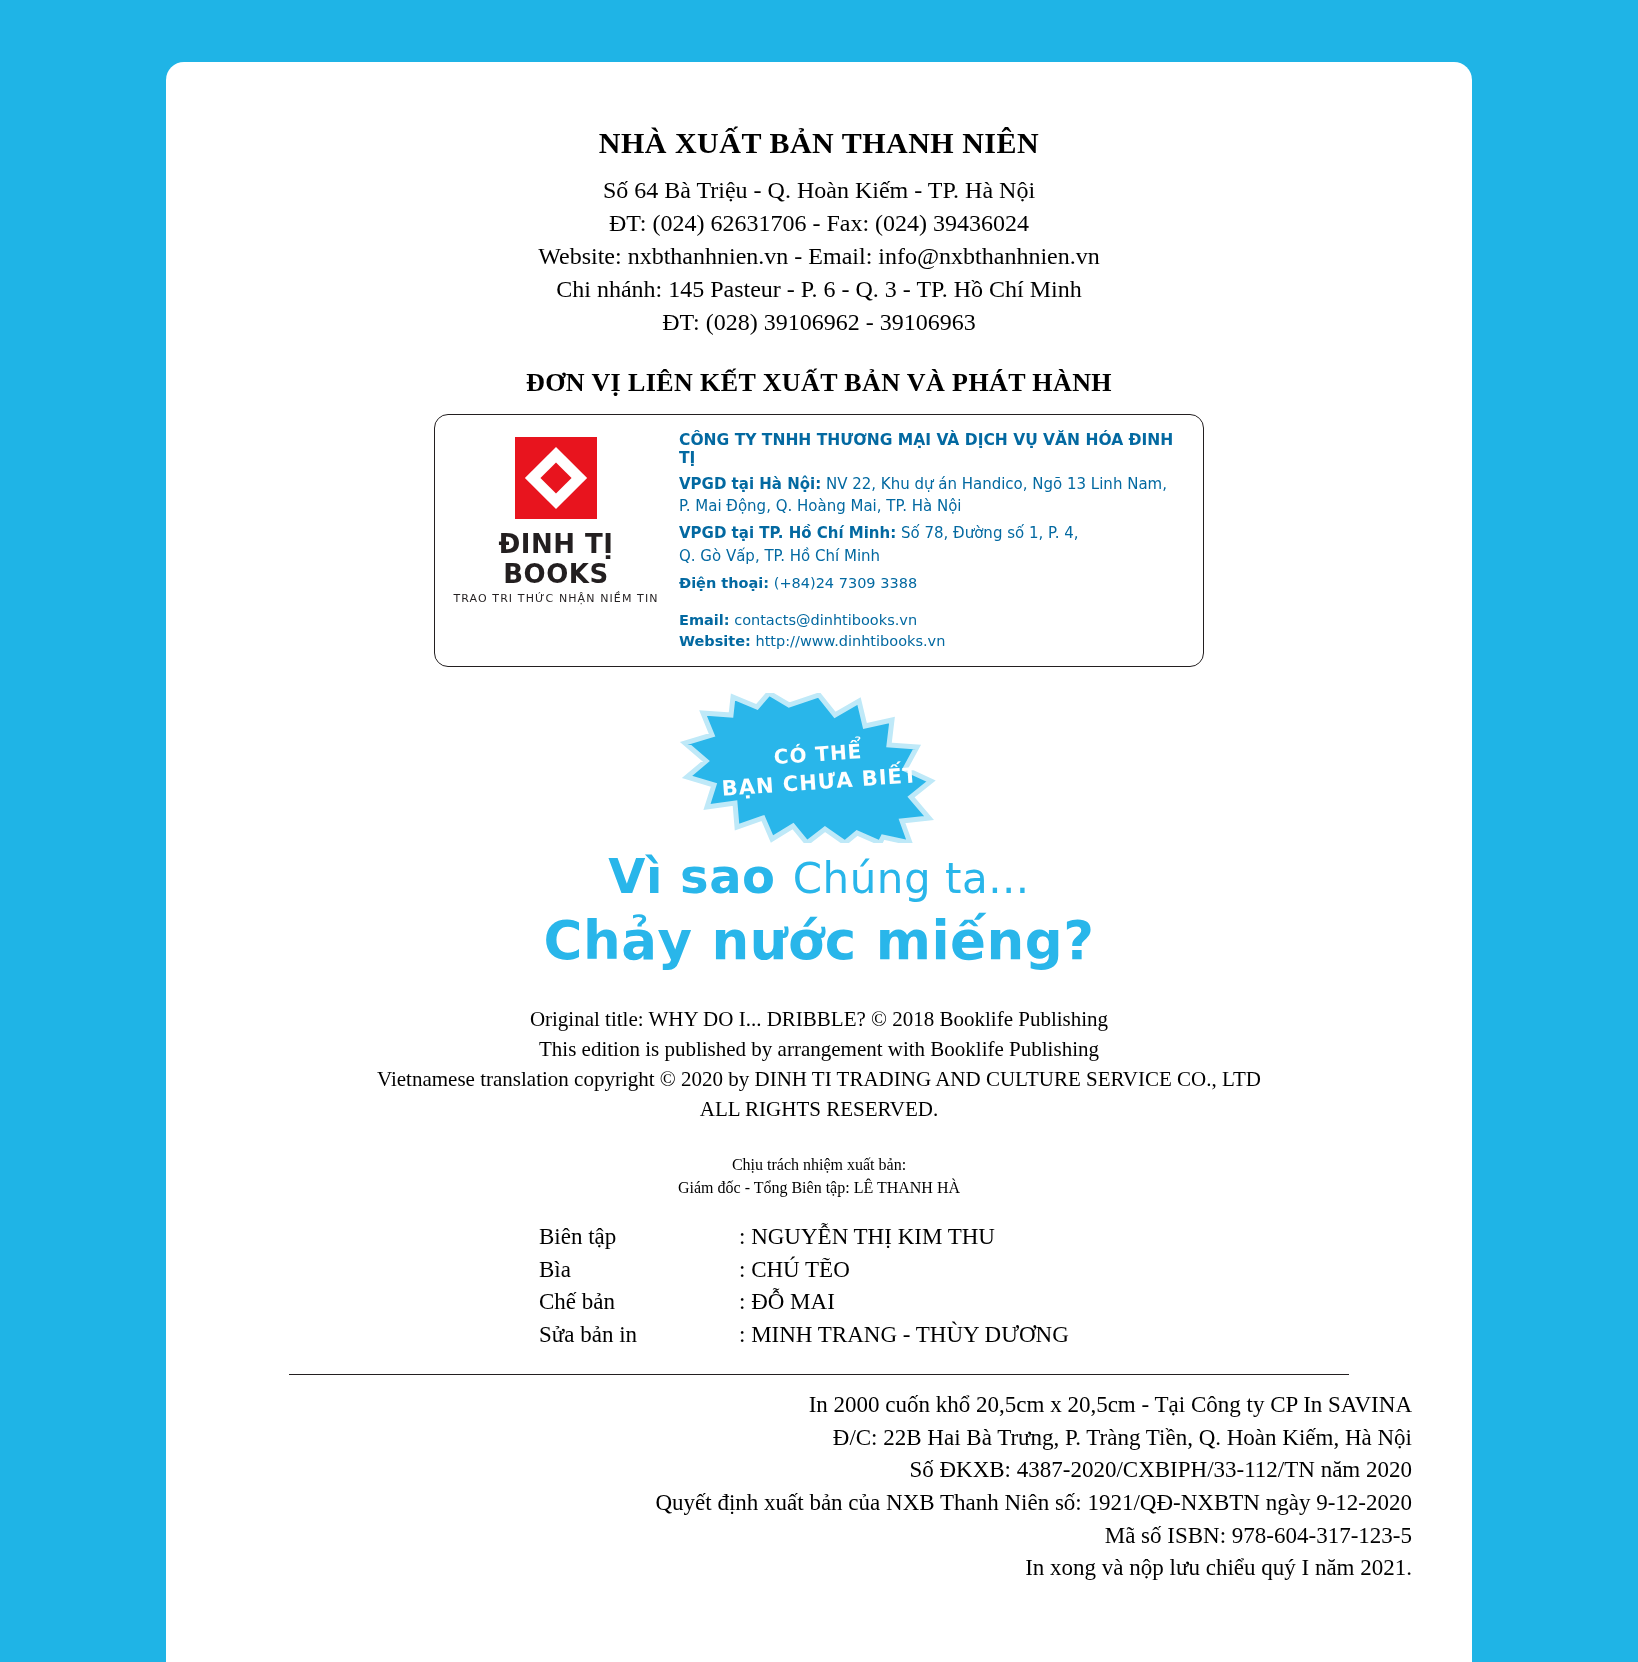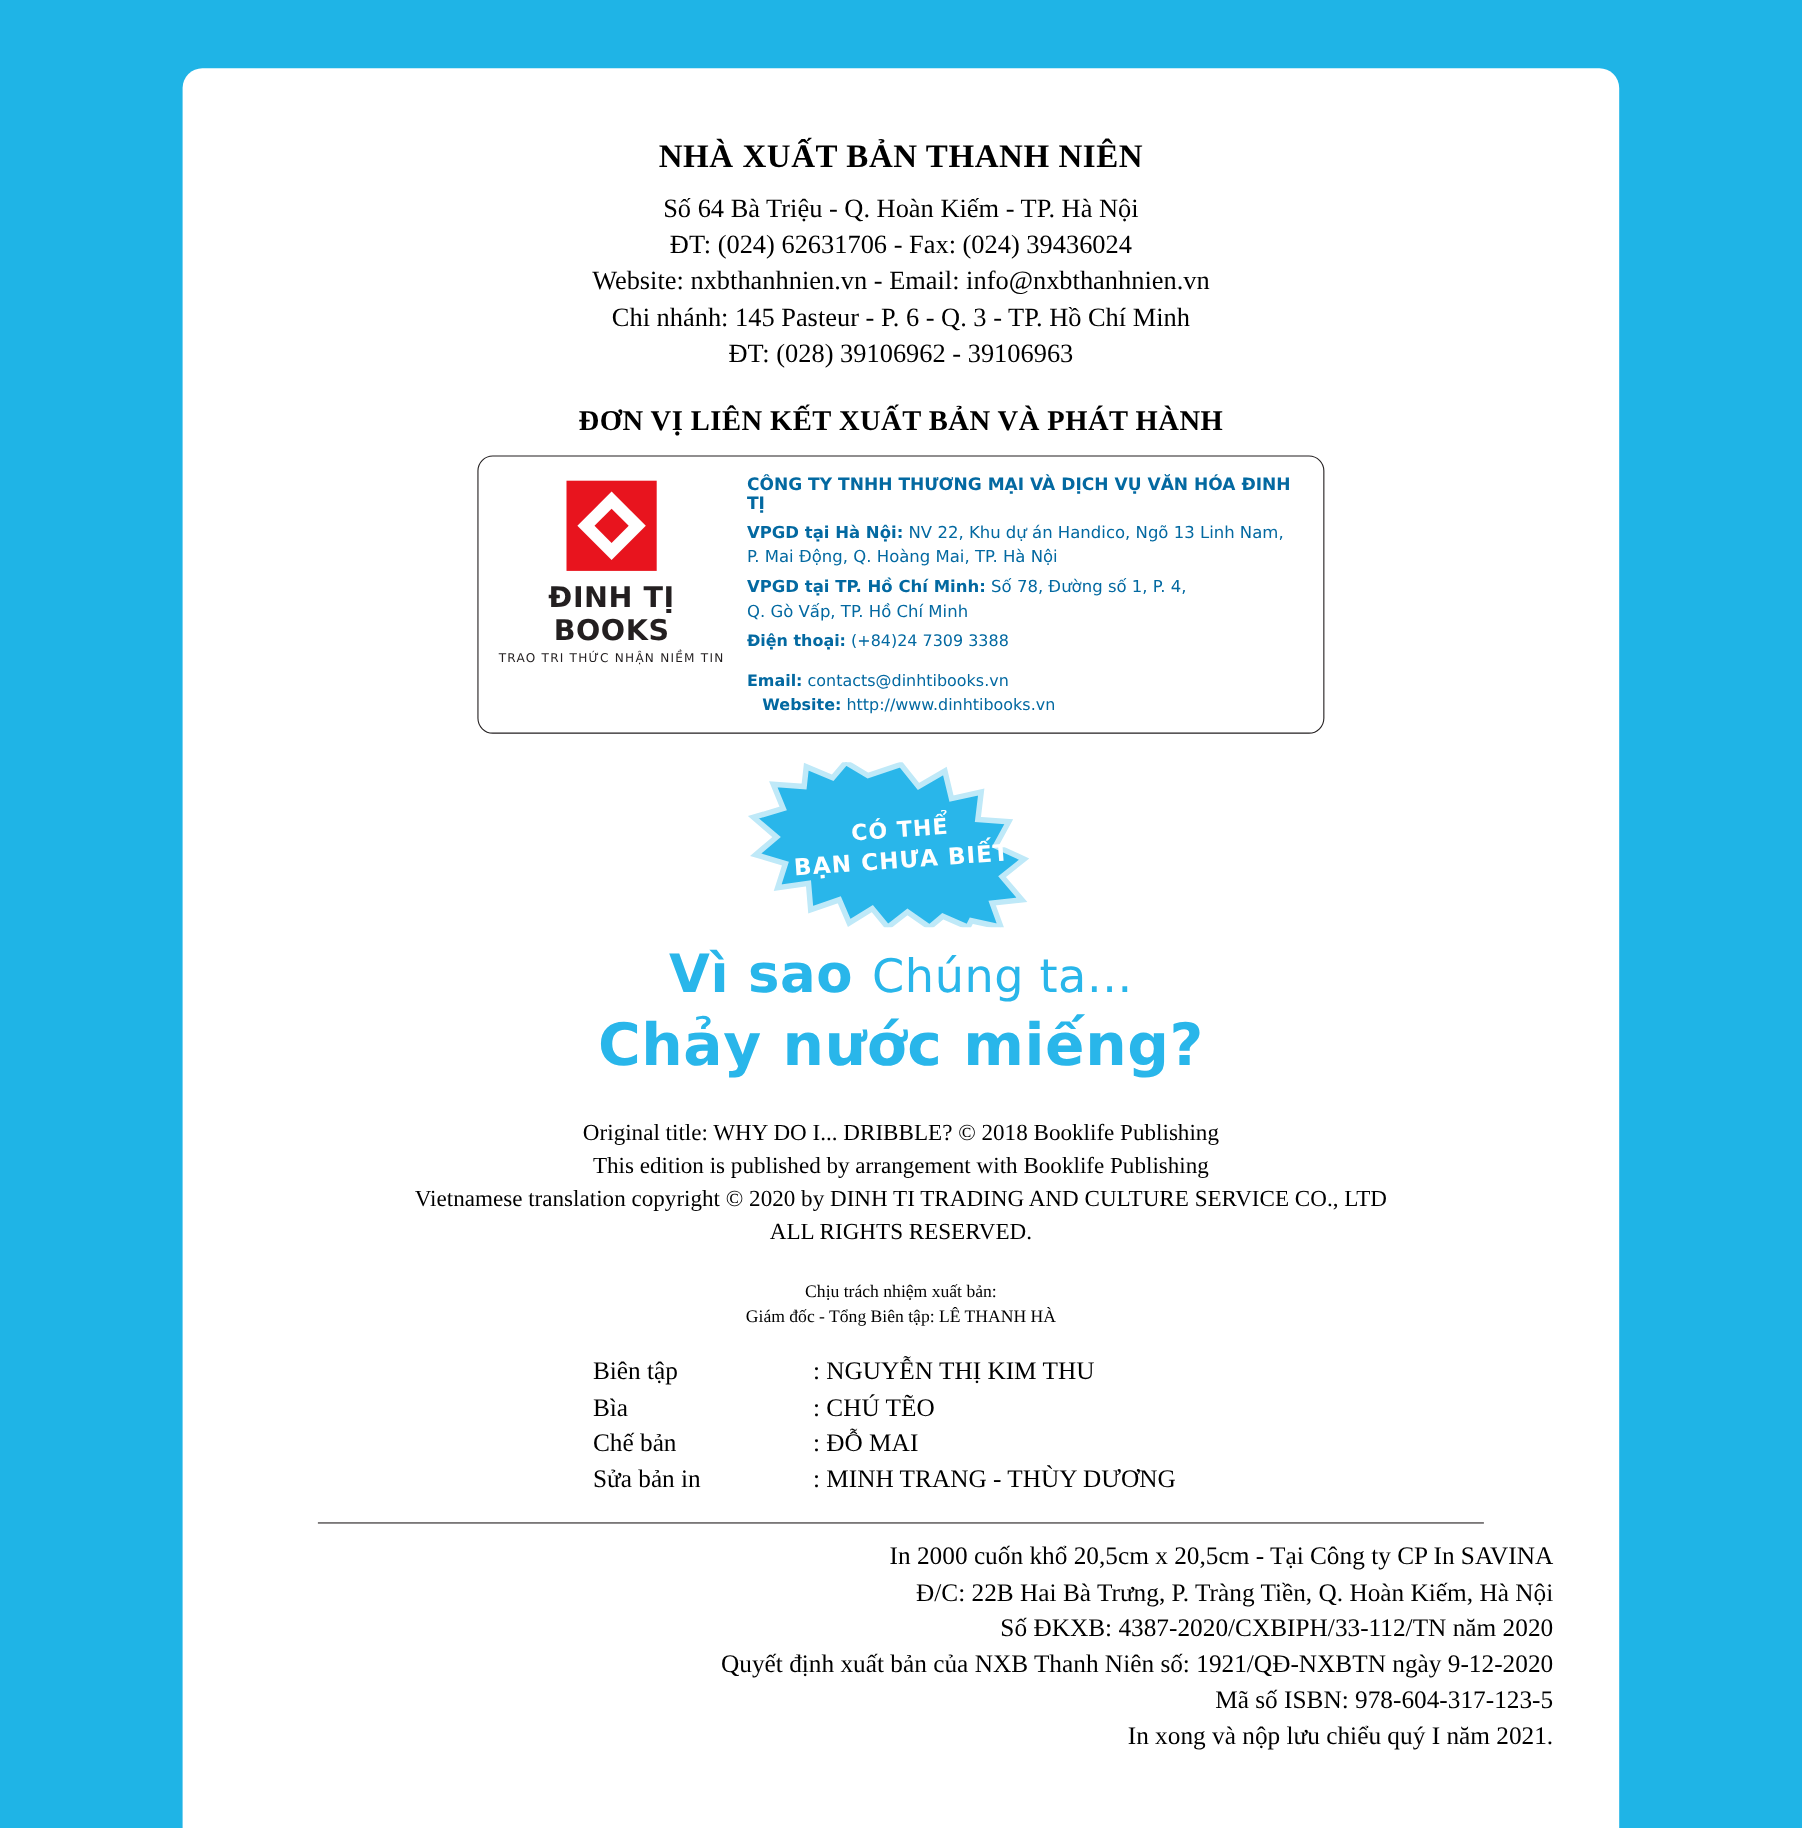--- a/index.html
+++ b/index.html
@@ -161,21 +161,21 @@
     font-size: 20px;
     letter-spacing: 1px;
     transform: rotate(-4deg);
   }
   .burst-text .l1 { font-size: 20px; }
   .burst-text .l2 { font-size: 21px; margin-top: 4px; }
 
   
   .title-block {
     text-align: center;
-    margin-top: 15px;
+    margin-top: 5px;
     font-family: "DejaVu Sans", sans-serif;
     color: #29b6ea;
   }
   .title-line1 {
     font-size: 48px;
     font-weight: bold;
     letter-spacing: 0.5px;
   }
   .title-line1 .soft {
     font-weight: normal;
@@ -259,21 +259,21 @@
       <div class="partner-row" style="margin-top:6px;">
         <b>VPGD tại TP. Hồ Chí Minh:</b><span> Số 78, Đường số 1, P. 4,</span>
       </div>
       <div class="partner-row">Q. Gò Vấp, TP. Hồ Chí Minh</div>
       <div class="partner-contact">
         <b>Điện thoại:</b><span> (+84)24 7309 3388</span>
       </div>
       <div class="partner-contact" style="margin-top:16px;">
         <b>Email:</b><span> contacts@dinhtibooks.vn</span>
       </div>
-      <div class="partner-contact" style="margin-top:0;margin-left:14px;">
+      <div class="partner-contact" style="margin-top:0;">
         <b>Website:</b><span> http://www.dinhtibooks.vn</span>
       </div>
     </div>
   </div>
 
   <div class="burst-wrap">
     <div class="burst">
       <svg width="280" height="150" viewBox="0 0 280 150" aria-hidden="true">
         <polygon points="140,2 156,22 180,8 186,33 213,27 210,52 238,54 226,76 252,88 232,104 250,125 223,128 231,150 204,144 201,150 178,140 166,150 146,136 128,150 114,133 93,146 84,125 58,134 56,110 28,114 35,92 8,84 27,68 6,50 33,42 24,20 52,22 54,4 78,14 90,0 110,12" fill="#29b6ea" stroke="#bfe9f8" stroke-width="5"></polygon>
       </svg>

